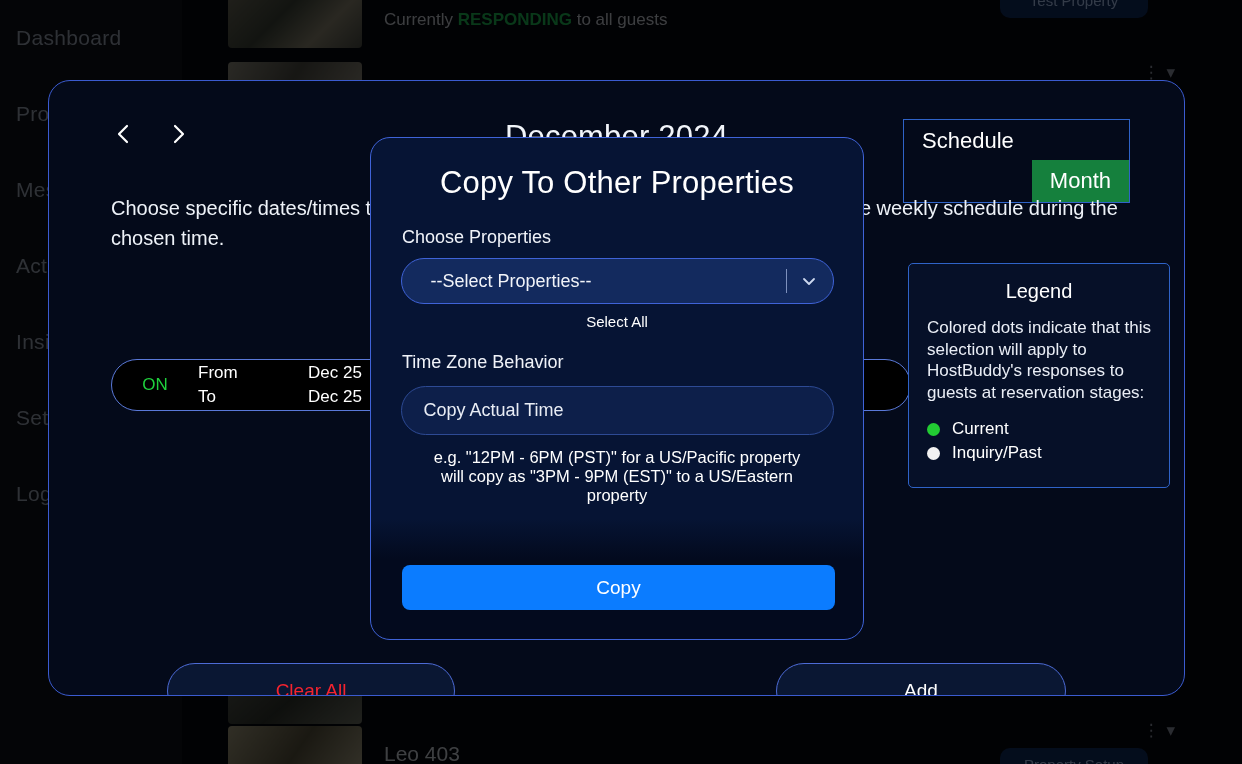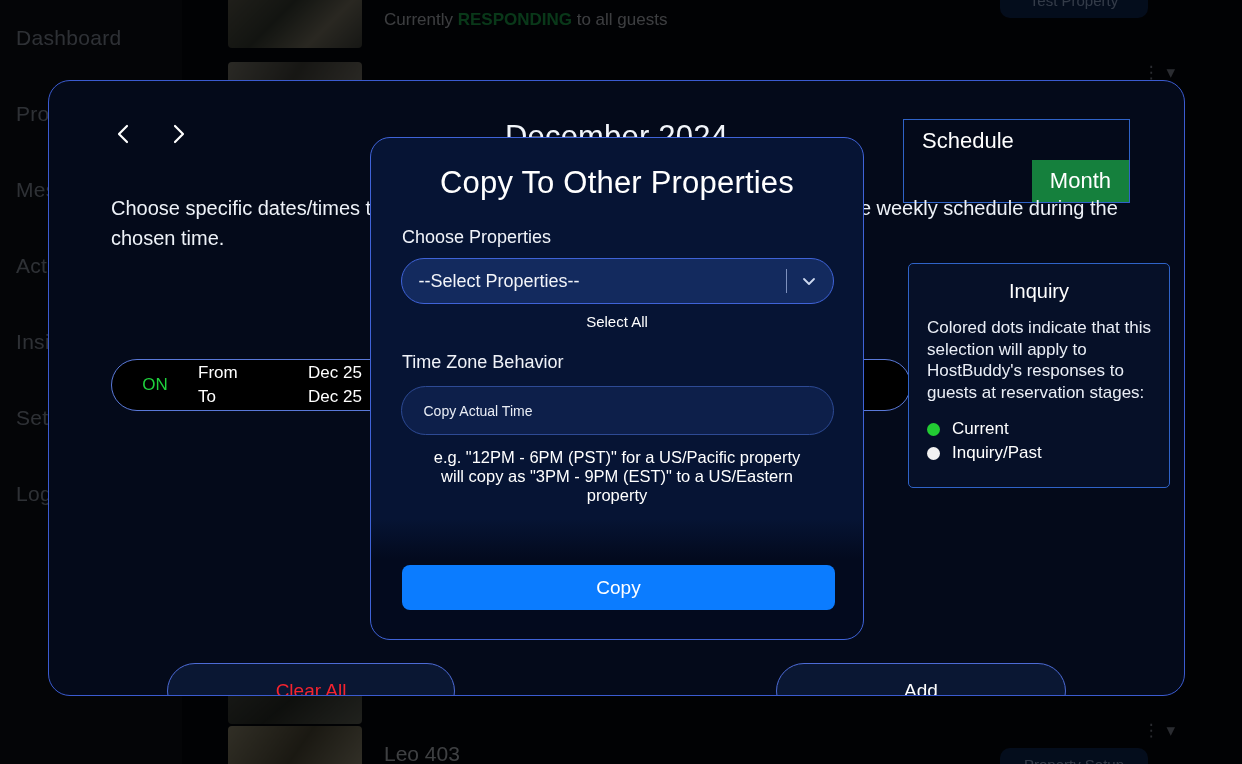--- a/index.html
+++ b/index.html
@@ -271,20 +271,21 @@
     align-items: center;
     padding: 0 14px 0 17px;
     cursor: pointer;
   }
   .select-value {
     flex: 1;
     color: #f2f4f9;
     font-size: 18px;
     white-space: nowrap;
     overflow: hidden;
+    margin-left: 12px;
   }
   .select-sep {
     width: 1px; height: 24px;
     background: #7d90bd;
     margin-right: 12px;
   }
   .chevron { display: block; }
 
   .select-all {
     margin: 9px auto 0 auto;
@@ -299,21 +300,21 @@
     margin: 13px auto 0 auto;
     width: 433px; height: 49px;
     border: 1px solid #2d4a94;
     border-radius: 25px;
     background: #0d1f4a;
     display: flex;
     align-items: center;
     padding-left: 22px;
     cursor: pointer;
   }
-  .tz-value { color: #e9edf5; font-size: 14px; }
+  .tz-value { color: #e9edf5; font-size: 18px; }
 
   .eg-note {
     margin: 13px auto 0 auto;
     width: 386px;
     text-align: center;
     color: #ffffff;
     font-size: 16.5px;
     line-height: 19px;
   }
 
@@ -407,21 +408,21 @@
         <div>From</div>
         <div>To</div>
       </div>
       <div class="slot-values">
         <div>Dec 25</div>
         <div>Dec 25</div>
       </div>
     </div>
 
     <div class="legend">
-      <div class="legend-title">Inquiry</div>
+      <div class="legend-title">Legend</div>
       <div class="legend-desc">Colored dots indicate that this selection will apply to HostBuddy's responses to guests at reservation stages:</div>
       <div class="legend-item">
         <span class="legend-dot" style="background:#22cc33"></span>
         <span class="legend-label">Current</span>
       </div>
       <div class="legend-item">
         <span class="legend-dot" style="background:#f2f2f2"></span>
         <span class="legend-label">Inquiry/Past</span>
       </div>
     </div>

